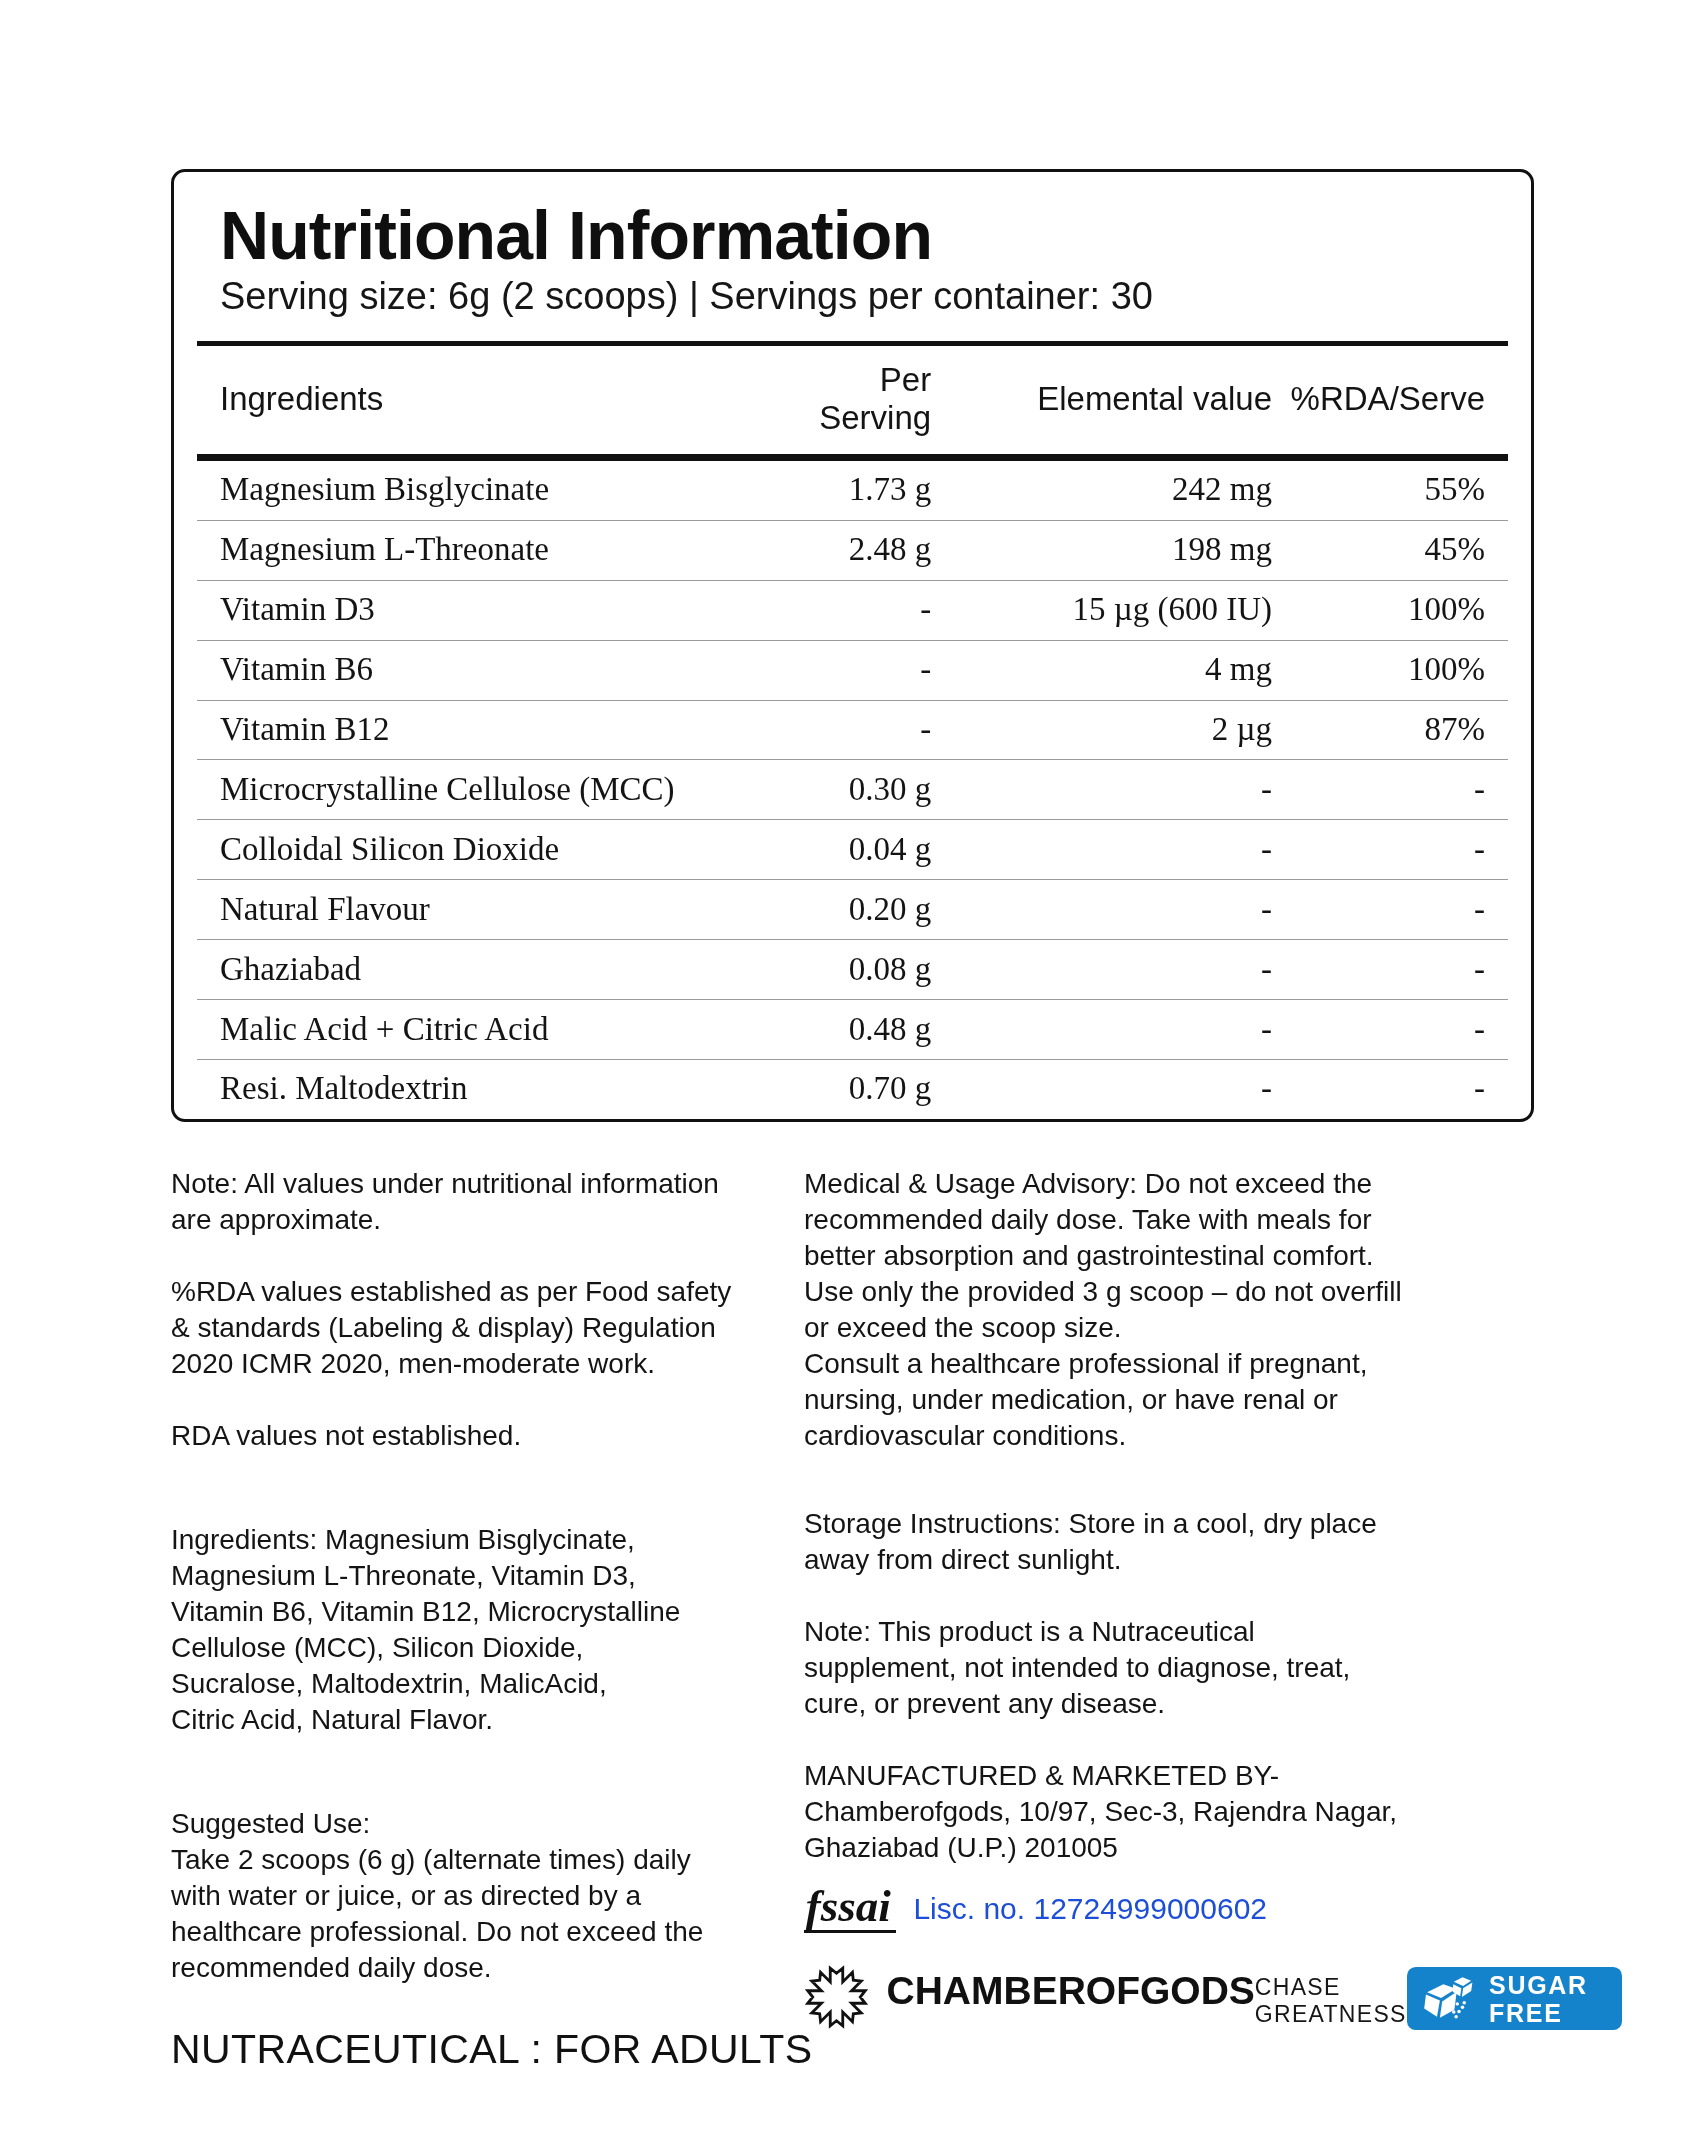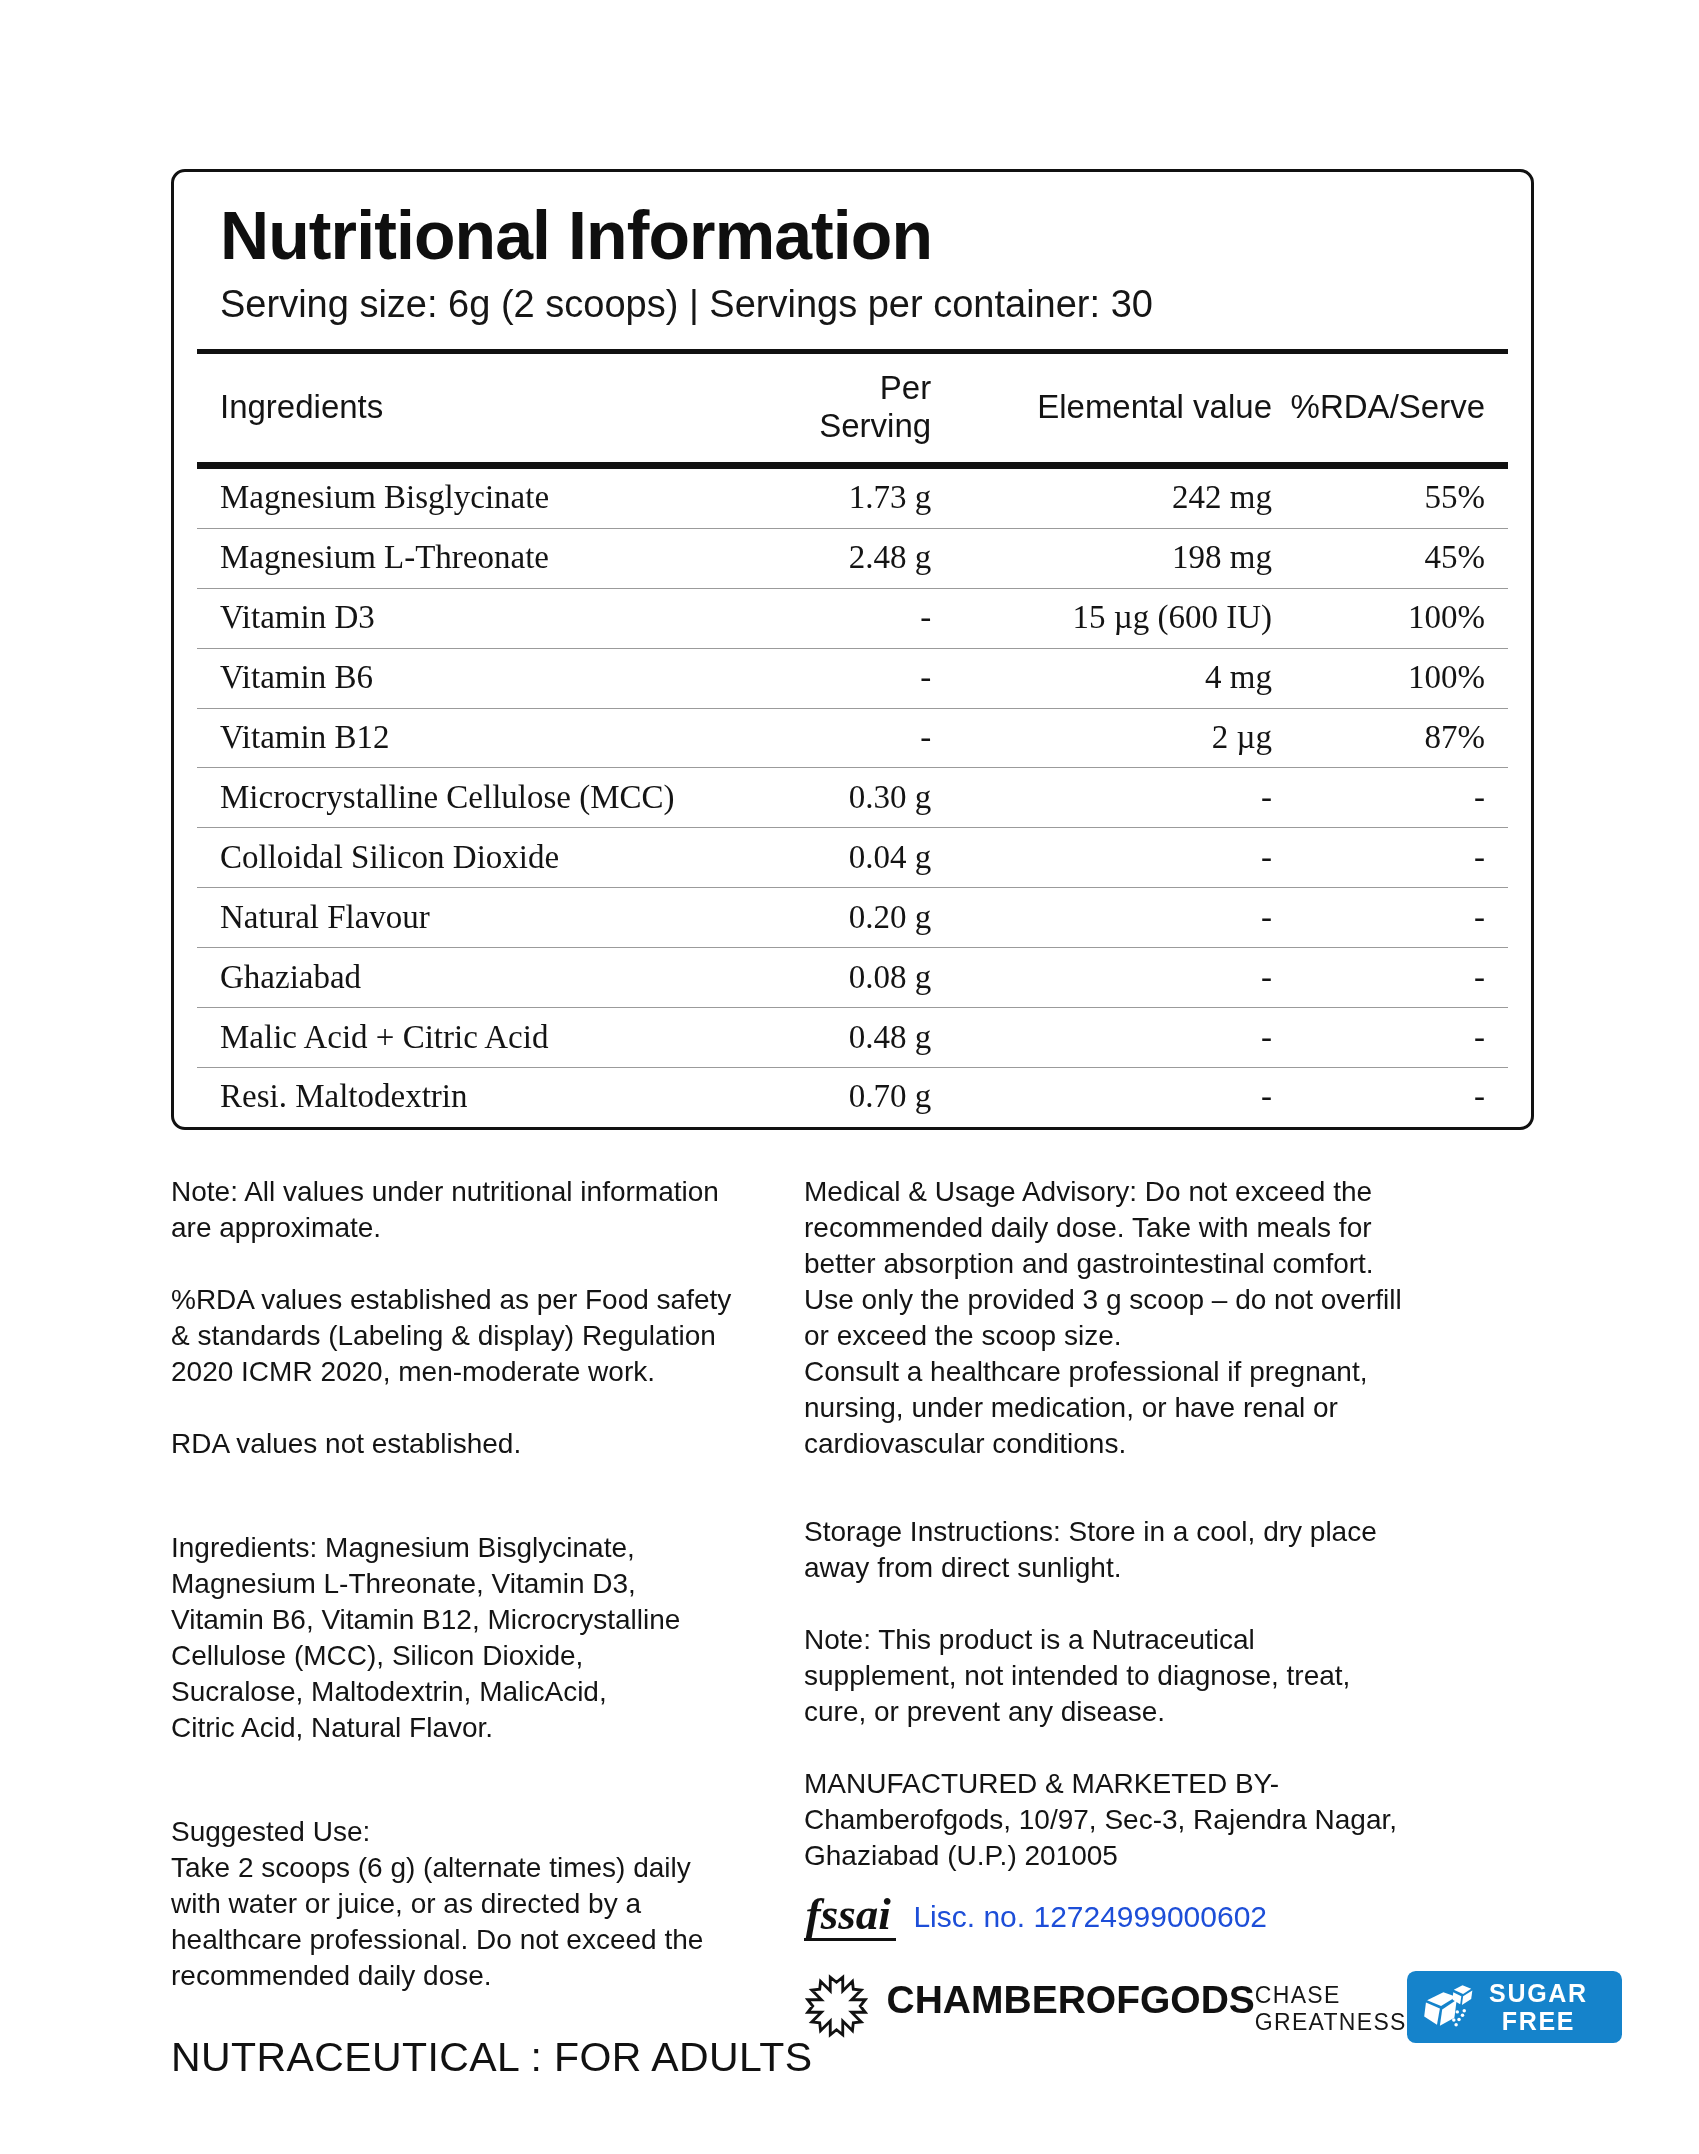--- a/index.html
+++ b/index.html
@@ -17,21 +17,21 @@
     border:3.5px solid #111;
     border-radius:14px;
     padding:24.5px 23px 0 23px;
     background:#fff;
   }
   .card-head { padding:3.5px 23px 0 23px; }
   .title {
     font-size:68px; font-weight:bold; letter-spacing:-0.9px; color:#0f0f0f;
     line-height:1.05;
   }
-  .serving { font-size:38px; margin-top:12px; color:#161616; }
+  .serving { font-size:38px; margin-top:4px; color:#161616; }
 
   table.nutri {
     width:100%; border-collapse:collapse; table-layout:fixed; margin-top:23px;
   }
   col.c1 { width:46%; } col.c2 { width:10%; } col.c3 { width:26%; } col.c4 { width:18%; }
   thead tr { border-top:5.2px solid #111; border-bottom:7px solid #111; }
   th, td { font-size:33px; font-weight:normal; color:#141414; }
   th { padding:15px 0 16.6px 0; }
   td { padding:10.5px 0 11.4px 0;font-family:Liberation Serif, serif; }
   th:first-child, td:first-child { text-align:left; padding-left:23px; }
@@ -61,24 +61,23 @@
   .fssai-lic { font-size:30px; color:#1d4ed8; }
 
   
   .logos-row { display:flex; align-items:center; justify-content:space-between; margin-top:30px; }
   .brand { display:flex; align-items:center; gap:17.5px; }
   .brand-text { display:flex; }
   .brand-name { font-size:39px; font-weight:bold; letter-spacing:0; color:#111; }
   .brand-tagline { font-size:23px; letter-spacing:1.3px; margin-top:4.4px; color:#161616; }
 
   .sf-badge {
-    width:215px; height:72px; border-radius:8.7px;
+    width:215px; height:63px; border-radius:8.7px;
     display:flex; align-items:center; gap:12.2px; padding:0 14px 0 12.2px;
     flex:0 0 auto;
-    text-align:center;
   }
   .sf-text { color:#fff; font-weight:bold; font-size:25px; line-height:1.12; letter-spacing:1.7px; }
 </style>
 </head>
 <body>
 
 <div class="page">
 
   <div class="card">
     <div class="card-head">

